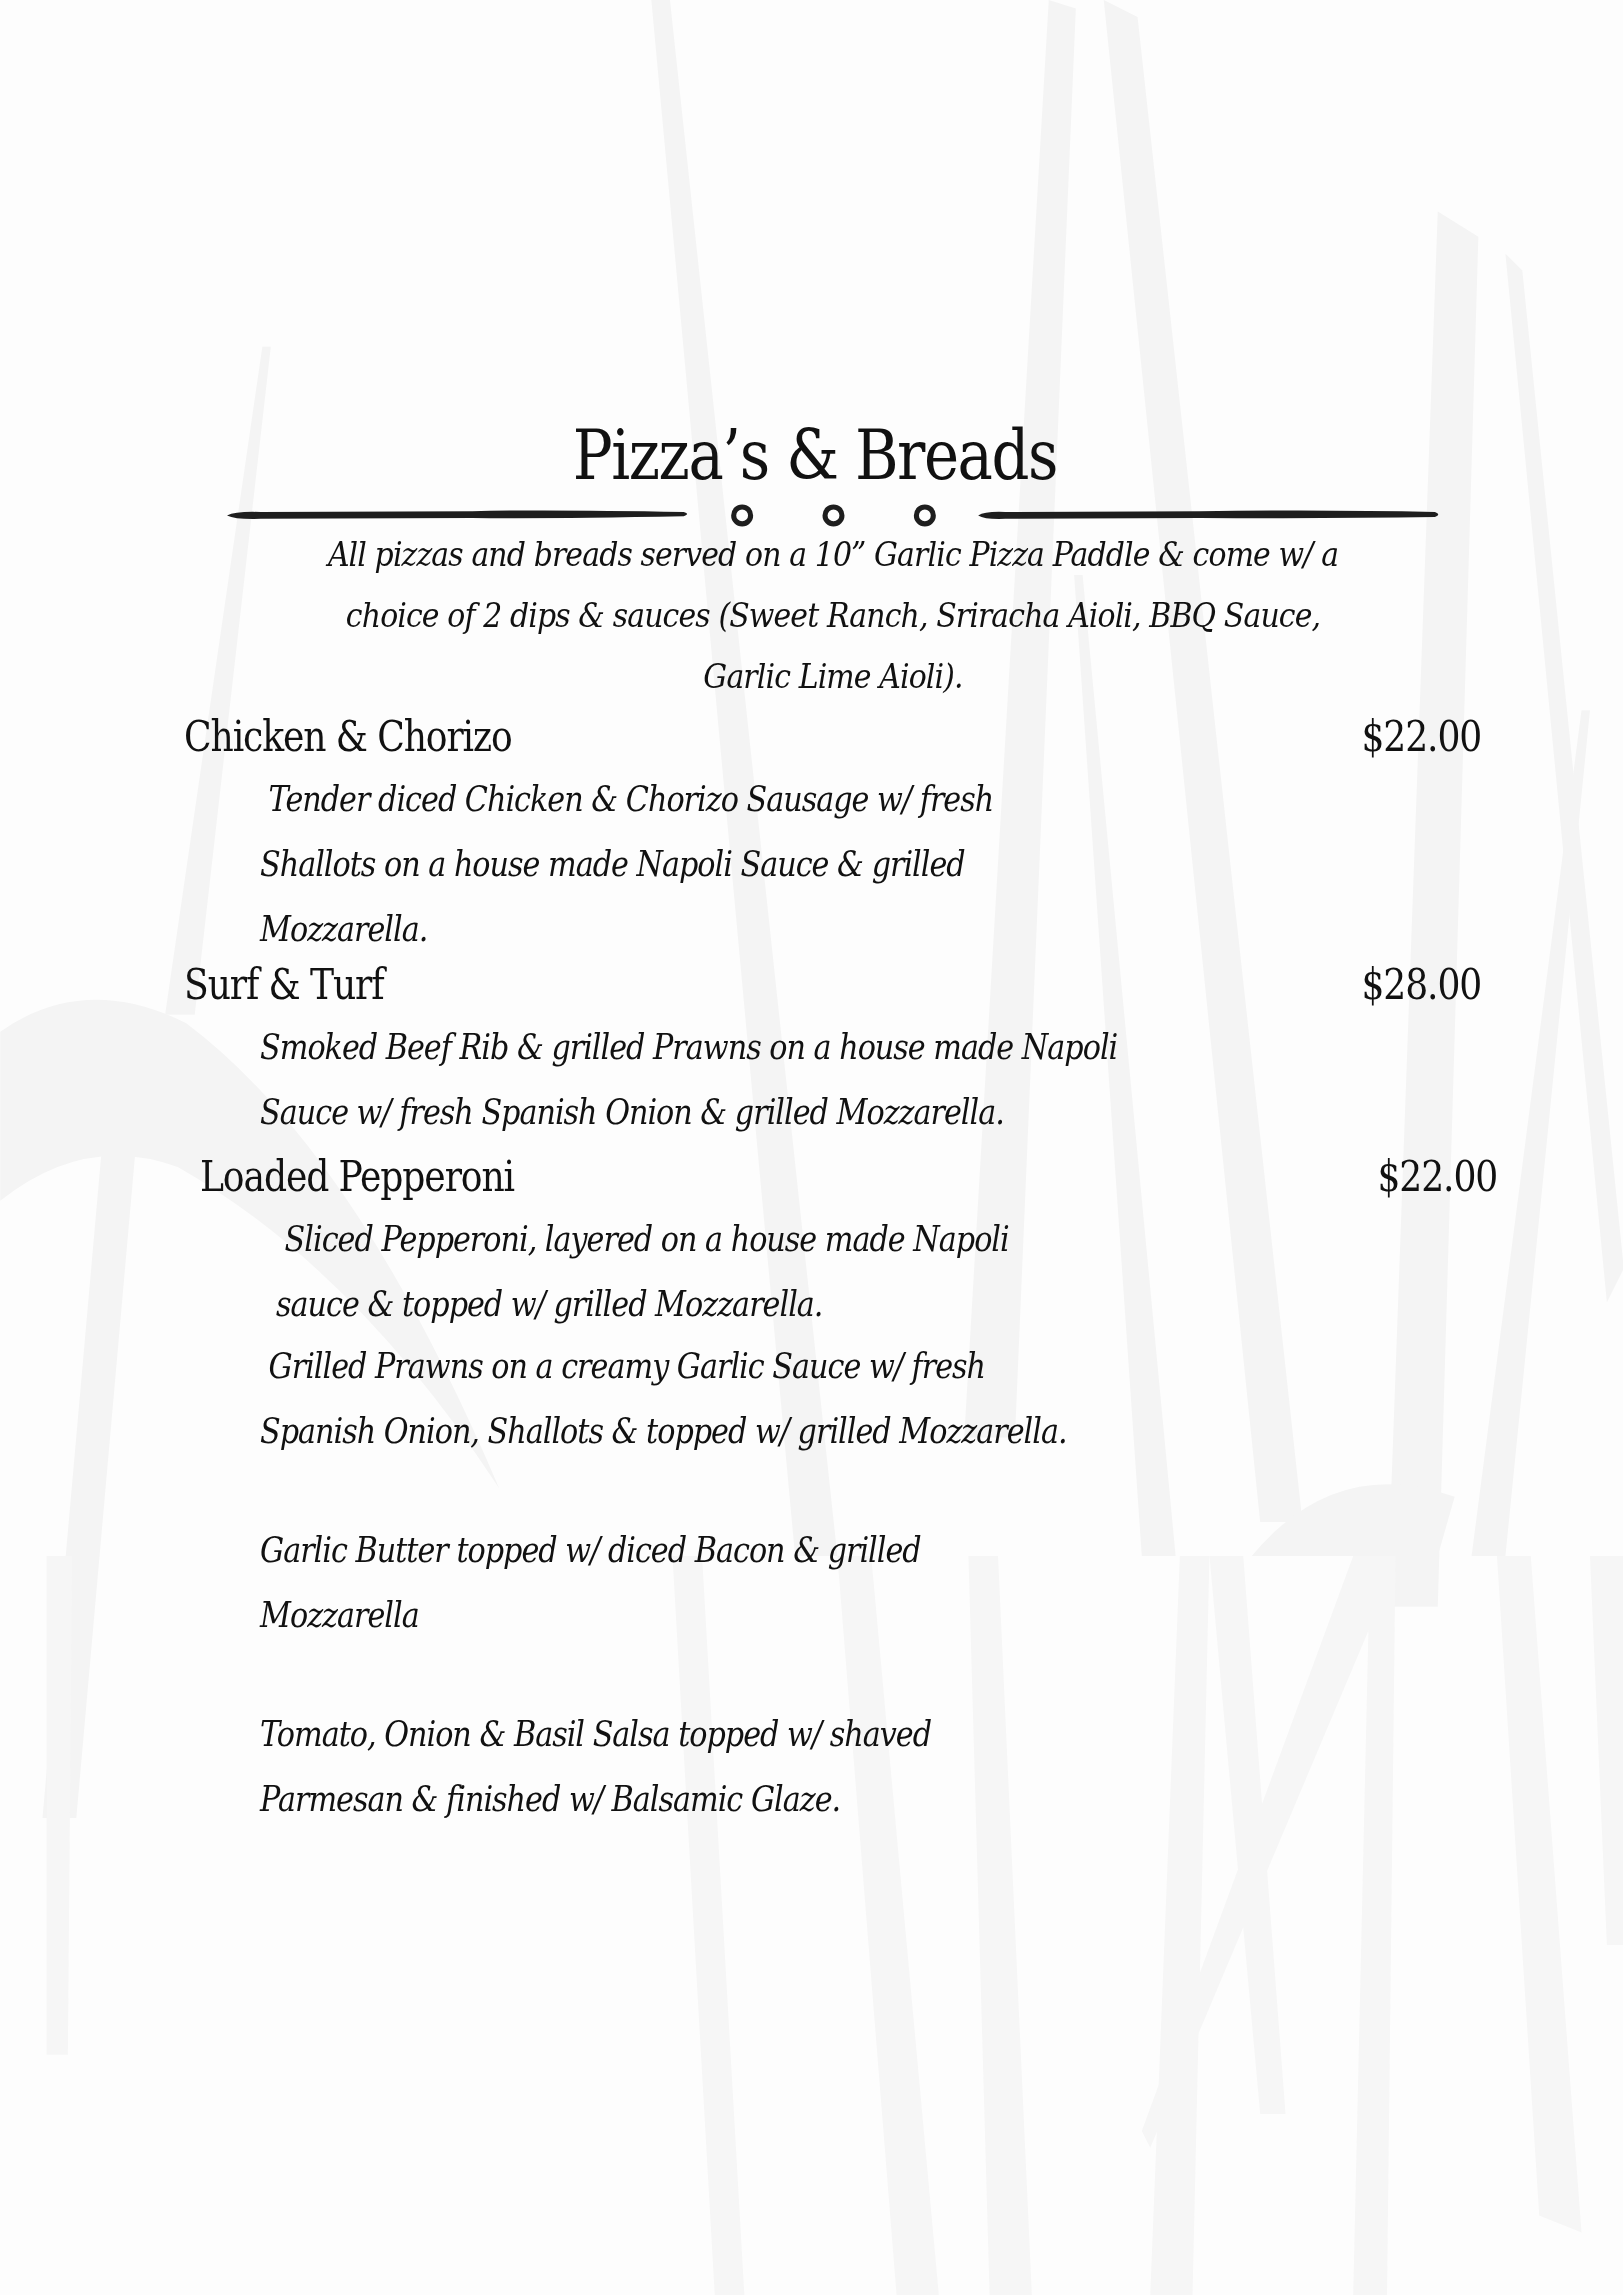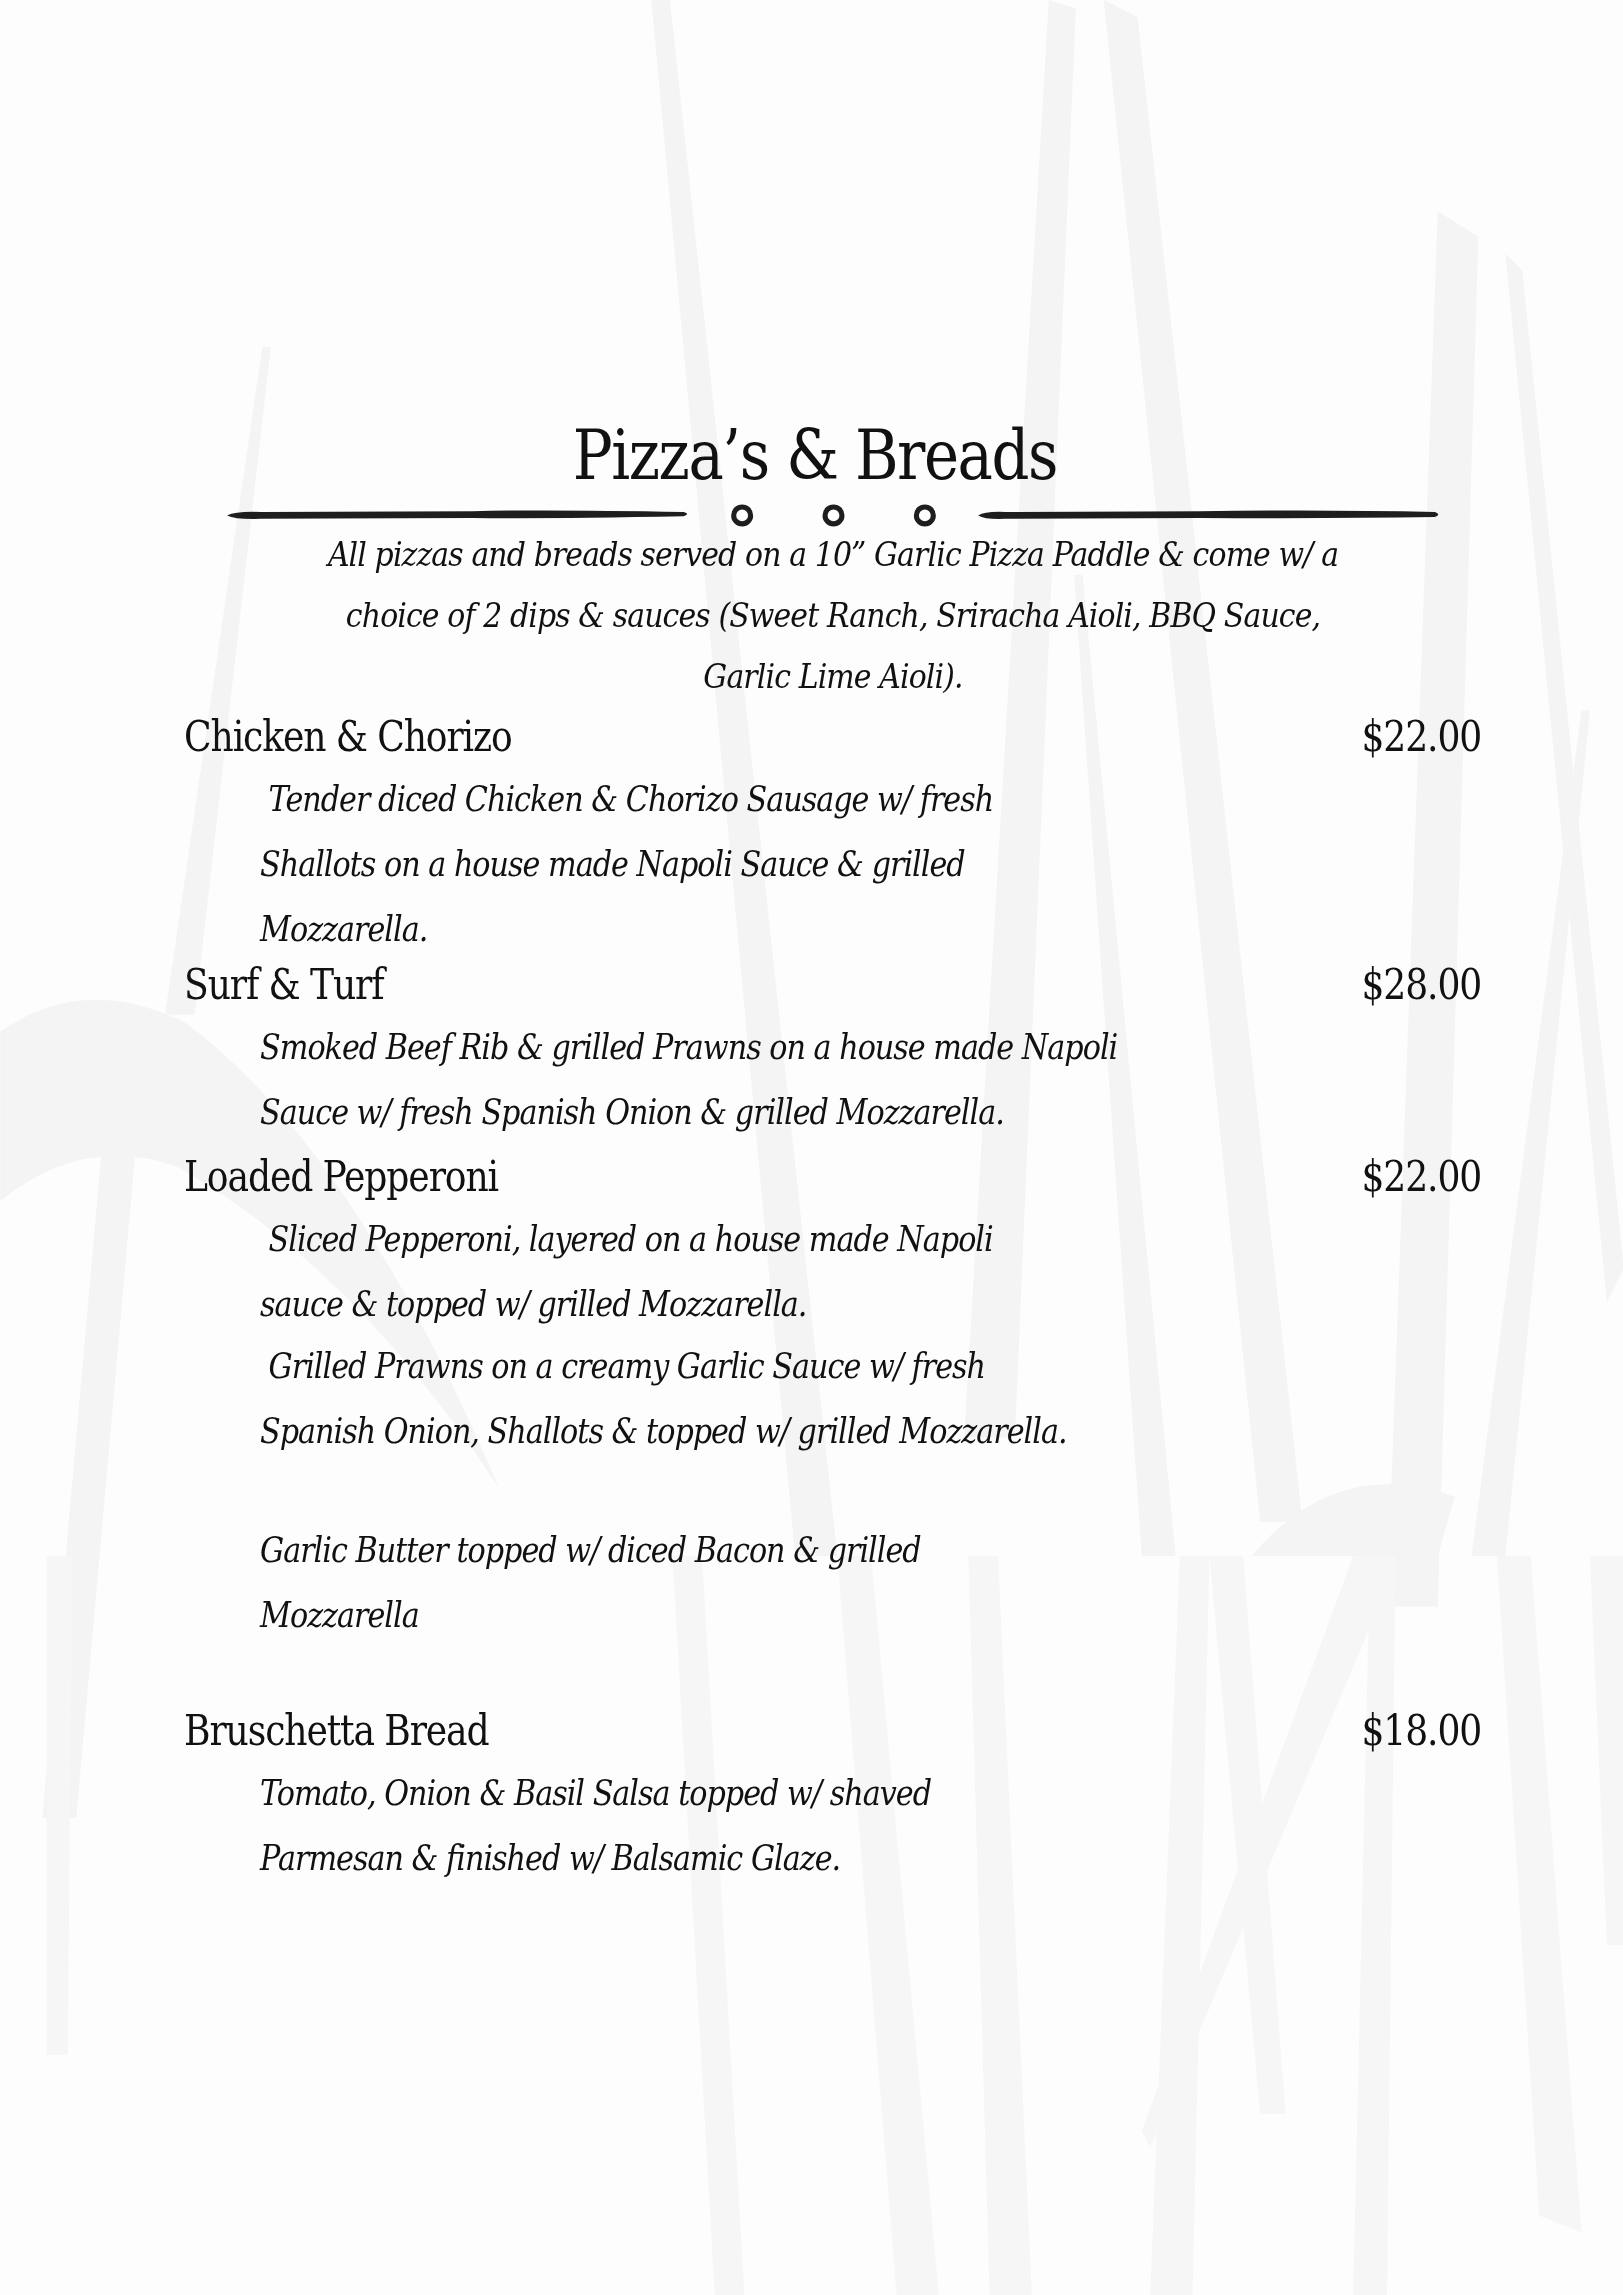--- a/index.html
+++ b/index.html
@@ -167,21 +167,21 @@
     <div class="item-head">
       <span class="item-name">Surf &amp; Turf</span>
       <span class="item-price">$28.00</span>
     </div>
     <div class="item-desc">
       <span class="line">Smoked Beef Rib &amp; grilled Prawns on a house made Napoli</span>
       <span class="line">Sauce w/ fresh Spanish Onion &amp; grilled Mozzarella.</span>
     </div>
   </section>
 
-  <section class="item" style="top:1147px;">
+  <section class="item" style="top:1147px;margin-left:16px;">
     <div class="item-head">
       <span class="item-name">Loaded Pepperoni</span>
       <span class="item-price">$22.00</span>
     </div>
     <div class="item-desc">
       <span class="line" style="white-space:pre;"> Sliced Pepperoni, layered on a house made Napoli</span>
       <span class="line">sauce &amp; topped w/ grilled Mozzarella.</span>
     </div>
   </section>
 
@@ -193,24 +193,20 @@
   </section>
 
   <section class="item" style="top:1517px;">
     <div class="item-desc">
       <span class="line">Garlic Butter topped w/ diced Bacon &amp; grilled</span>
       <span class="line">Mozzarella</span>
     </div>
   </section>
 
   <section class="item" style="top:1701px;">
-    <div class="item-head">
-      <span class="item-name">Bruschetta Bread</span>
-      <span class="item-price">$18.00</span>
-    </div>
     <div class="item-desc">
       <span class="line">Tomato, Onion &amp; Basil Salsa topped w/ shaved</span>
       <span class="line">Parmesan &amp; finished w/ Balsamic Glaze.</span>
     </div>
   </section>
 
 </main>
 
 
 </body></html>

